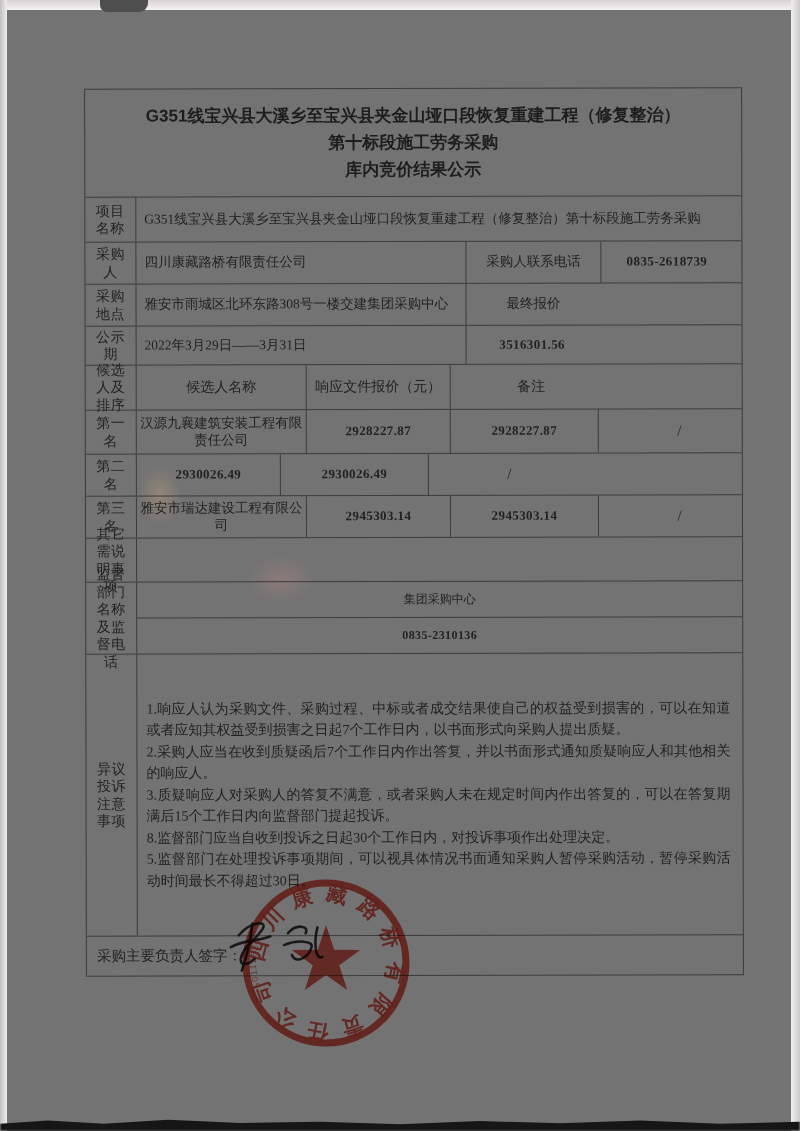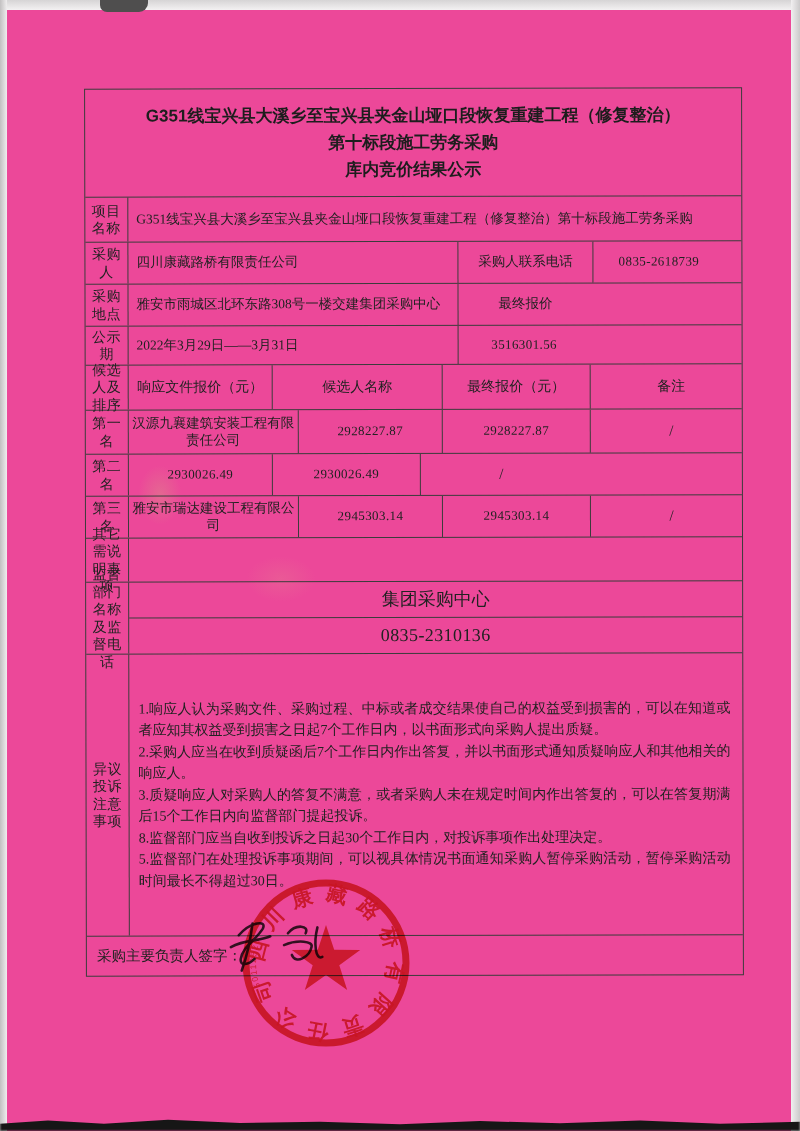--- a/index.html
+++ b/index.html
@@ -1,47 +1,47 @@
 <!DOCTYPE html>
 <html><head>
 <meta charset="utf-8">
 <style>
   html,body{margin:0;padding:0;}
   body{width:800px;height:1131px;background:#e9e7e8;font-family:"Liberation Serif","DejaVu Serif",serif;}
-  .page{position:relative;width:800px;height:1131px;background:#ec4899;overflow:hidden;color:#222;}
+  .page{position:relative;width:800px;height:1131px;background:#737373;overflow:hidden;color:#222;}
   
   .edge-top{position:absolute;left:0;top:0;width:100%;height:10px;background:linear-gradient(#d6d4d5,#f3f1f2);}
   .edge-left{position:absolute;left:0;top:0;width:7px;height:100%;background:linear-gradient(90deg,#c2c0c1,#efedee);}
   .edge-right{position:absolute;right:0;top:0;width:9px;height:100%;background:linear-gradient(270deg,#cbc9ca,#f1eff0);}
   .edge-bottom{position:absolute;left:0;bottom:0;width:100%;height:16px;background:#161616;filter:blur(1px);
     clip-path:polygon(0 55%,6% 35%,13% 55%,21% 30%,30% 50%,40% 42%,50% 58%,60% 38%,70% 52%,80% 34%,90% 55%,100% 42%,100% 100%,0 100%);}
   .notch{position:absolute;left:100px;top:0;width:48px;height:12px;background:#4f4e4e;border-radius:0 0 9px 7px;filter:blur(.6px);}
   .stain1{position:absolute;left:138px;top:465px;width:44px;height:60px;background:radial-gradient(ellipse,rgba(213,170,130,.32),transparent 70%);}
   .stain2{position:absolute;left:246px;top:556px;width:70px;height:46px;background:radial-gradient(ellipse,rgba(228,150,140,.22),transparent 70%);}
 
   
   .doc-table{position:absolute;left:85px;top:88px;width:658px;border:1.6px solid #3c3c3c;transform:rotate(-.12deg);box-sizing:border-box;}
   .row{display:flex;box-sizing:border-box;}
   .row + .row{border-top:1.2px solid #3c3c3c;}
   .cell{box-sizing:border-box;display:flex;align-items:center;justify-content:center;text-align:center;word-break:break-all;line-height:1.25;}
   .cell + .cell{border-left:1.2px solid #3c3c3c;}
-  .lab{width:42px;font-size:14px;padding:2px 4px;letter-spacing:.5px;}
+  .lab{width:50px;font-size:14px;padding:2px 4px;letter-spacing:.5px;}
   .grow{flex:1;}
   .left{justify-content:flex-start;text-align:left;padding-left:8px;padding-right:6px;}
   .val{font-size:13.5px;}
-  .num{font-size:13px;letter-spacing:.4px;}
+  .num{font-size:13px;letter-spacing:.4px;font-weight:bold;}
   .w330{width:330px;} .w135{width:135px;} .w132{width:132px;}
   .w170{width:170px;} .w144{width:144px;} .w148{width:148px;} .w135b{width:135px;padding-left:27px;}
   .h45{height:45px;} .h42{height:42px;} .h39{height:39px;} .h44{height:44px;}
 
   .title-box{height:107px;display:block;text-align:center;padding-top:13px;
     font-family:"Liberation Sans","DejaVu Sans",sans-serif;font-weight:700;font-size:17px;line-height:27px;color:#1d1d1d;}
   .hdr .cell{font-size:14px;}
   .sup-right{flex:1;display:flex;flex-direction:column;border-left:1.2px solid #3c3c3c;}
-  .sup-right .sub{height:35px;display:flex;align-items:center;justify-content:center;font-size:18px;box-sizing:border-box;}
+  .sup-right .sub{height:35px;display:flex;align-items:center;justify-content:center;font-size:12px;box-sizing:border-box;}
   .sup-right .sub + .sub{border-top:1.2px solid #3c3c3c;height:37px;text-align:right;}
   .obj-row{height:282px;}
   .obj-content{flex:1;display:flex;flex-direction:column;justify-content:center;padding:10px 12px 10px 9px;font-size:14px;line-height:21.5px;text-align:justify;}
   .obj-content p{margin:0;}
   .sig-row{height:40px;}
   .sig-cell{flex:1;justify-content:flex-start;text-align:left;padding-left:10px;font-size:14.5px;}
 
   .stamp{position:absolute;left:206px;top:843px;width:240px;height:240px;mix-blend-mode:multiply;opacity:.93;}
   .signature{position:absolute;left:225px;top:913px;width:118px;height:76px;mix-blend-mode:multiply;}
   .slash{font-size:15px;}
@@ -84,23 +84,22 @@
     </div>
 
     <div class="row h39">
       <div class="cell lab">公示期</div>
       <div class="cell w330 left val">2022年3月29日——3月31日</div>
       <div class="cell w132 num">3516301.56</div>
     </div>
 
     <div class="row h45 hdr">
       <div class="cell lab">候选人及排序</div>
+      <div class="cell w170">候选人名称</div>
       <div class="cell w144">响应文件报价（元）</div>
-      <div class="cell w170">候选人名称</div>
-      <div class="cell w148">最终报价（元）</div>
       <div class="cell w135b">备注</div>
     </div>
 
     <div class="row h44">
       <div class="cell lab">第一名</div>
       <div class="cell w170 val">汉源九襄建筑安装工程有限责任公司</div>
       <div class="cell w144 num">2928227.87</div>
       <div class="cell w148 num">2928227.87</div>
       <div class="cell w135b slash">/</div>
     </div>

